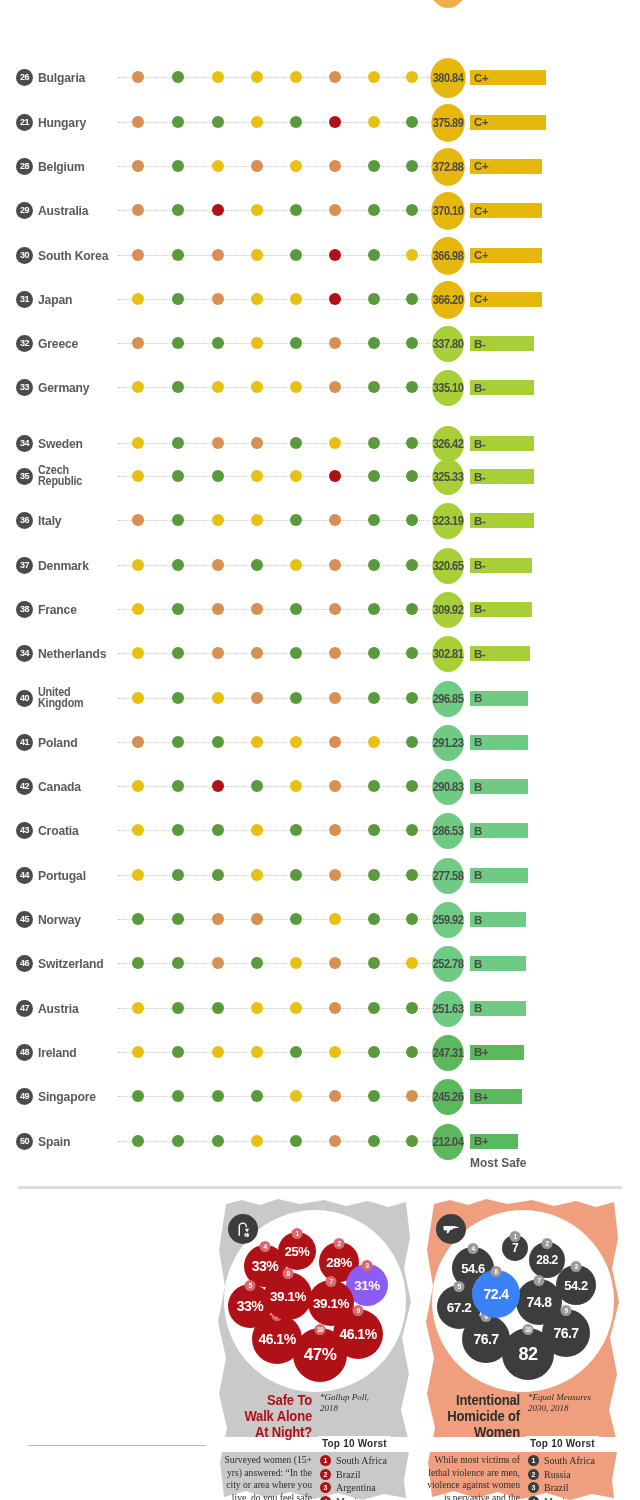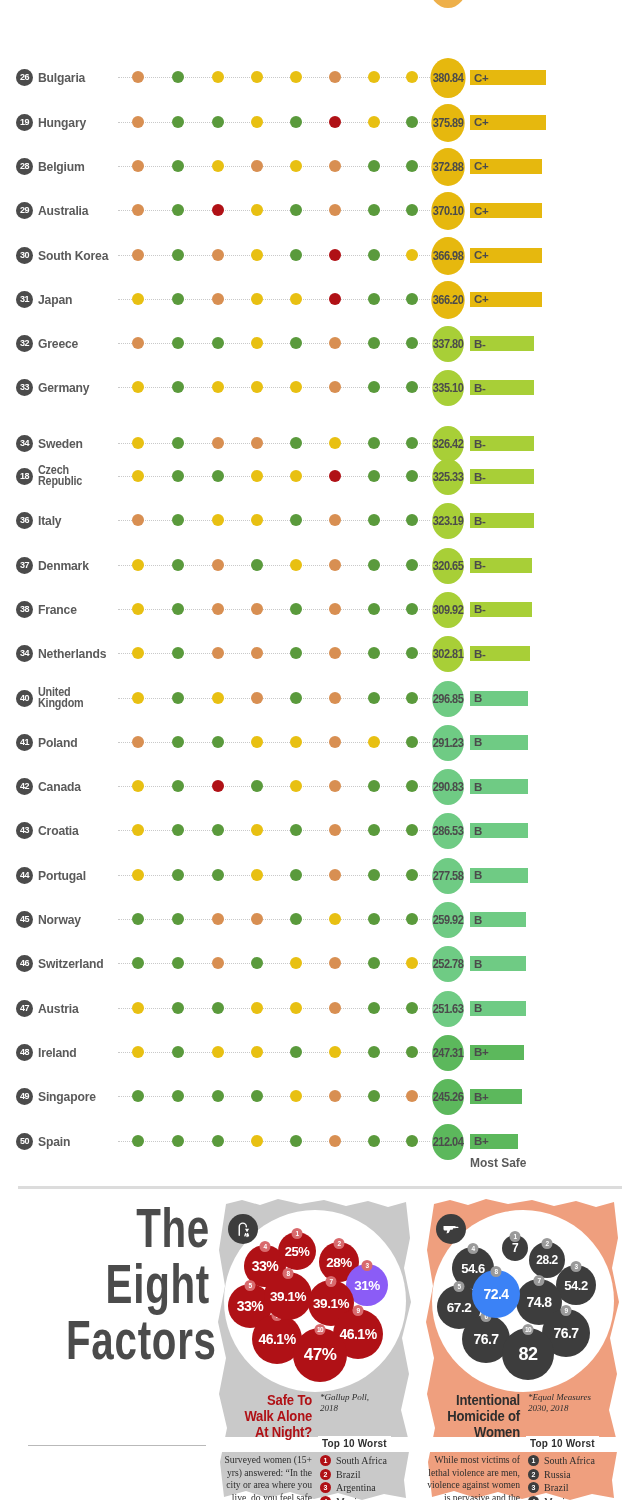--- a/index.html
+++ b/index.html
@@ -346,21 +346,21 @@
           <div class="dot" style="left: 211px; background: rgb(216, 143, 82);"></div>
           <div class="dot" style="left: 250px; background: rgb(232, 192, 18);"></div>
           <div class="dot" style="left: 288px; background: rgb(232, 192, 18);"></div>
         </div>
         <div class="score-bubble" style="width: 40px; height: 40px; left: 428px; top: 2px; background: rgb(230, 184, 14);">380.84</div>
         <div class="grade-bar" style="left: 470px; top: 14px; width: 76px; background: rgb(230, 184, 14);">
           <div class="grade-label">C+</div>
         </div>
       </div>
       <div class="rank-row" style="top: 100.6px;">
-        <div class="rank-badge" style="top: 13px;">19</div>
+        <div class="rank-badge" style="top: 13px;">21</div>
         <div class="country-name" style="top: 16px;">Hungary</div>
         <div class="dot-track">
           <div class="dot-line"></div>
           <div class="dot" style="left: 14px; background: rgb(216, 143, 82);"></div>
           <div class="dot" style="left: 54px; background: rgb(90, 154, 60);"></div>
           <div class="dot" style="left: 94px; background: rgb(90, 154, 60);"></div>
           <div class="dot" style="left: 133px; background: rgb(232, 192, 18);"></div>
           <div class="dot" style="left: 172px; background: rgb(90, 154, 60);"></div>
           <div class="dot" style="left: 211px; background: rgb(176, 17, 22);"></div>
           <div class="dot" style="left: 250px; background: rgb(232, 192, 18);"></div>
@@ -498,21 +498,21 @@
           <div class="dot" style="left: 211px; background: rgb(232, 192, 18);"></div>
           <div class="dot" style="left: 250px; background: rgb(90, 154, 60);"></div>
           <div class="dot" style="left: 288px; background: rgb(90, 154, 60);"></div>
         </div>
         <div class="score-bubble" style="width: 36px; height: 36px; left: 430px; top: 4px; background: rgb(168, 207, 55);">326.42</div>
         <div class="grade-bar" style="left: 470px; top: 14px; width: 64px; background: rgb(168, 207, 55);">
           <div class="grade-label">B-</div>
         </div>
       </div>
       <div class="rank-row" style="top: 455px;">
-        <div class="rank-badge" style="top: 13px;">18</div>
+        <div class="rank-badge" style="top: 13px;">35</div>
         <div class="country-name two-line" style="top: 10px;">Czech
 Republic</div>
         <div class="dot-track">
           <div class="dot-line"></div>
           <div class="dot" style="left: 14px; background: rgb(232, 192, 18);"></div>
           <div class="dot" style="left: 54px; background: rgb(90, 154, 60);"></div>
           <div class="dot" style="left: 94px; background: rgb(90, 154, 60);"></div>
           <div class="dot" style="left: 133px; background: rgb(232, 192, 18);"></div>
           <div class="dot" style="left: 172px; background: rgb(232, 192, 18);"></div>
           <div class="dot" style="left: 211px; background: rgb(176, 17, 22);"></div>
@@ -810,25 +810,20 @@
           <div class="grade-label">B+</div>
         </div>
       </div>
     </div>
 
   <div id="most-safe-label">Most Safe</div>
   <div id="divider"></div>
 
   <div id="factors-section">
 
-    <div id="title-block">
-      <div class="big-title-line">The</div>
-      <div class="big-title-line">Eight</div>
-      <div class="big-title-line">Factors</div>
-    </div>
     <div id="title-rule"></div>
 
     <div id="panels-host">
         <div class="panel" style="left: 216px;">
           <div class="panel-bg"><svg width="200" height="302" viewBox="0 0 200 302" preserveAspectRatio="none">
               <path fill="#c9c9c9" d="M10,6 L26,2 L44,7 L62,1 L84,6 L108,2 L130,8 L152,3 L172,9 L190,4 L194,40 L188,70 L195,104 L186,140 L193,176 L185,212 L194,248 L188,282 L190,300 L168,296 L146,302 L122,295 L98,301 L74,294 L52,300 L30,293 L8,299 L4,264 L11,230 L3,196 L10,160 L2,124 L9,88 L3,52 Z"></path>
             </svg></div>
           <div class="panel-circle" style="left: 8px; top: 12px; width: 182px; height: 182px;"></div>
           <div class="icon-badge" style="left: 12px; top: 16px;">
             <svg width="17" height="17" viewBox="0 0 24 24" fill="none" stroke="#fff" stroke-width="2" stroke-linecap="round">

